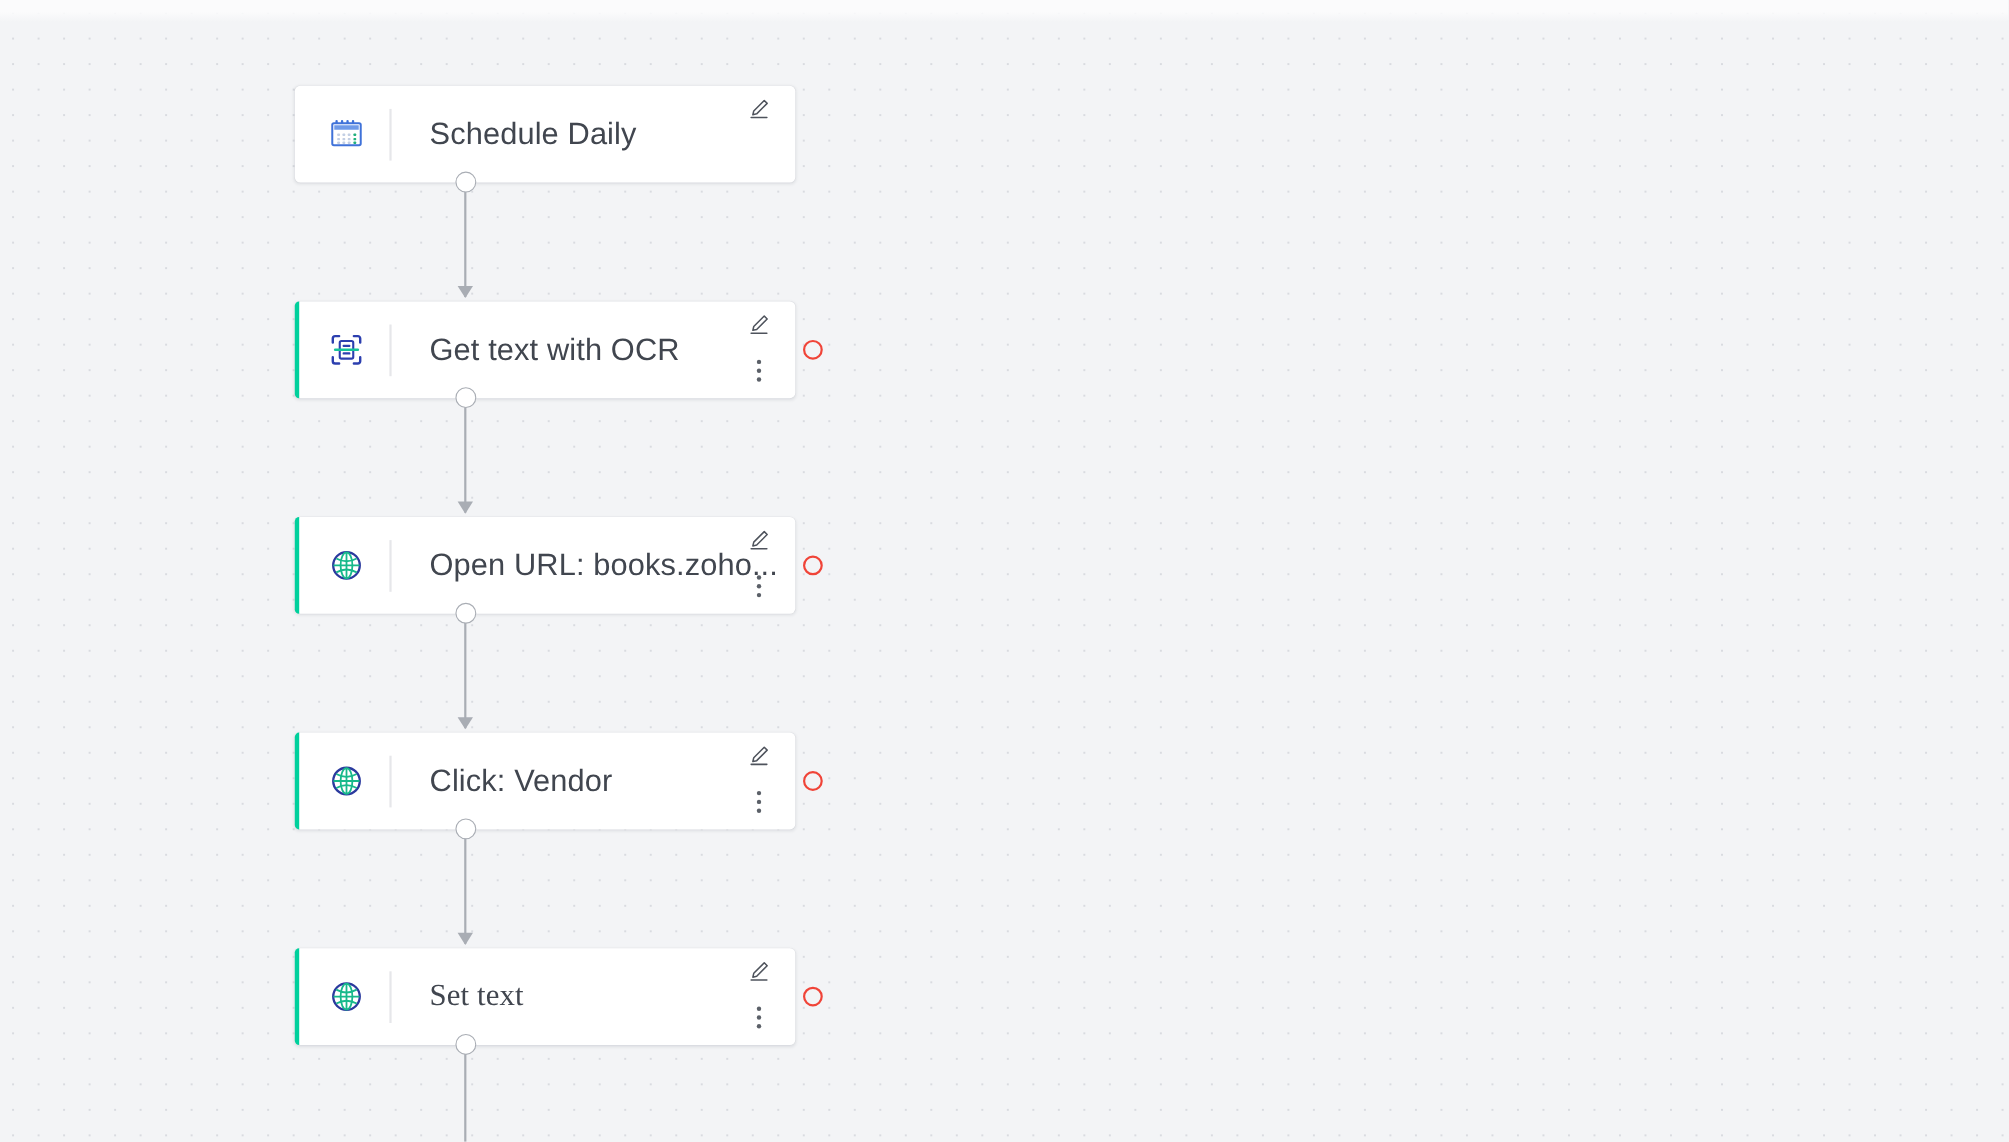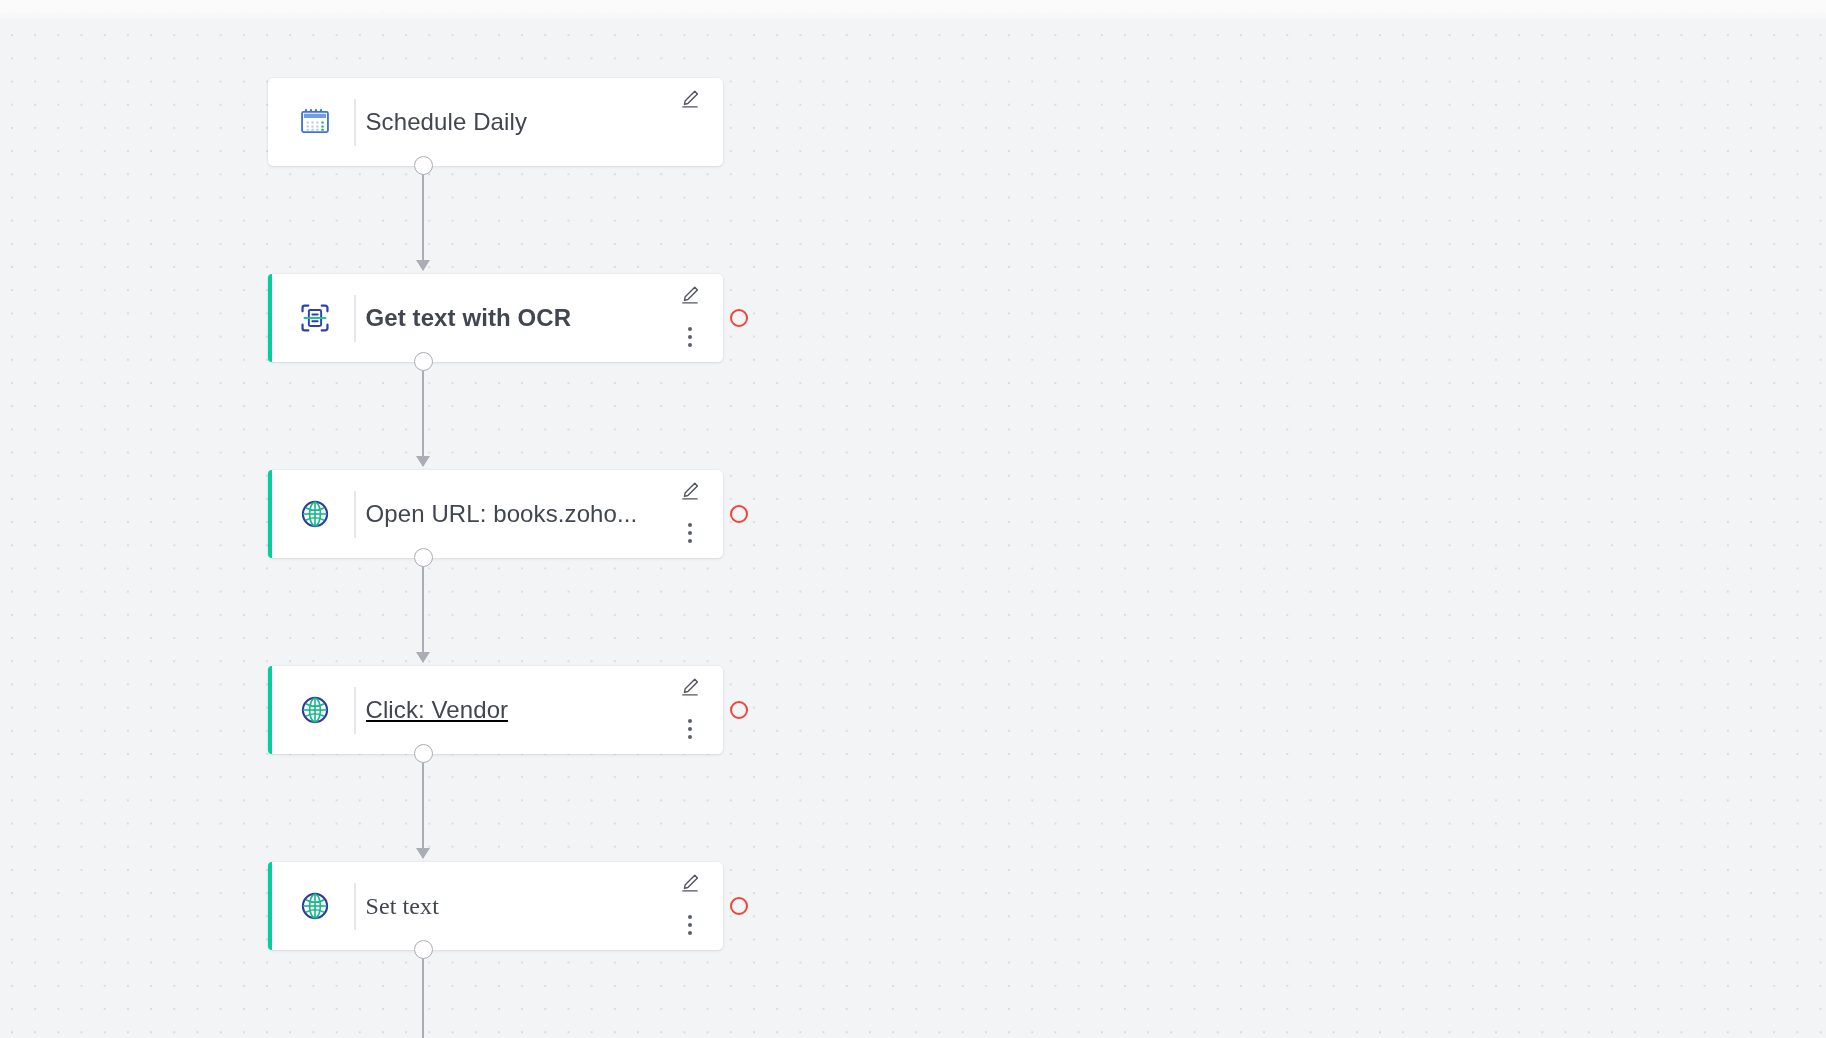--- a/index.html
+++ b/index.html
@@ -64,22 +64,22 @@
     justify-content: center;
   }
   .node-divider {
     width: 1.5px;
     height: 47px;
     background: #e6e7ea;
     margin-left: 16px;
     flex: 0 0 1.5px;
   }
   .node-label {
-    margin-left: 10px;
-    font-size: 24px;
+    margin-left: 35px;
+    font-size: 28px;
     color: #41464f;
     letter-spacing: 0.1px;
     white-space: nowrap;
     overflow: hidden;
   }
 
   
   .node-edit {
     position: absolute;
     right: 22px;
@@ -209,21 +209,21 @@
         </svg>
       </span>
       <div class="node-divider"></div>
       <div class="node-label">Schedule Daily</div>
       <div class="node-edit" title="Edit"><svg viewBox="0 0 24 24" width="22" height="22">
           <path d="M17.2 3.6 l2.9 2.9 -10.4 10.4 -3.8 0.9 0.9 -3.8 z" fill="none" stroke="#4e535c" stroke-width="1.5" stroke-linejoin="round"></path>
           <line x1="4.2" y1="20.6" x2="19.8" y2="20.6" stroke="#4e535c" stroke-width="1.5" stroke-linecap="round"></line>
         </svg></div>
       <div class="node-port-out" title="On success"></div>
     </div>
-    <div class="node" style="left: 268px; top: 274px; font-weight: bold;">
+    <div class="node" style="left: 268px; top: 274px;">
       <div class="node-accent"></div>
       <span class="node-icon">
         <svg viewBox="0 0 48 48" width="46" height="46">
           <path d="M11 17 V13.2 A2.2 2.2 0 0 1 13.2 11 H17" fill="none" stroke="#2c3faf" stroke-width="2.3" stroke-linecap="round"></path>
           <path d="M31 11 H34.8 A2.2 2.2 0 0 1 37 13.2 V17" fill="none" stroke="#2c3faf" stroke-width="2.3" stroke-linecap="round"></path>
           <path d="M37 31 V34.8 A2.2 2.2 0 0 1 34.8 37 H31" fill="none" stroke="#2c3faf" stroke-width="2.3" stroke-linecap="round"></path>
           <path d="M17 37 H13.2 A2.2 2.2 0 0 1 11 34.8 V31" fill="none" stroke="#2c3faf" stroke-width="2.3" stroke-linecap="round"></path>
           <rect x="17.6" y="15.6" width="12.8" height="16.8" rx="1.6" fill="#ffffff" stroke="#2c3faf" stroke-width="2"></rect>
           <rect x="20.3" y="19.2" width="7.4" height="2.1" rx="0.8" fill="#2c3faf"></rect>
           <rect x="20.3" y="26.4" width="7.4" height="2.1" rx="0.8" fill="#2c3faf"></rect>
@@ -263,21 +263,21 @@
           <line x1="4.2" y1="20.6" x2="19.8" y2="20.6" stroke="#4e535c" stroke-width="1.5" stroke-linecap="round"></line>
         </svg></div>
       <div class="node-menu" title="More options">
         <span></span>
         <span></span>
         <span></span>
       </div>
       <div class="node-port-error" title="On failure"></div>
       <div class="node-port-out" title="On success"></div>
     </div>
-    <div class="node" style="left: 268px; top: 666px; text-decoration: underline;">
+    <div class="node" style="left: 268px; top: 666px;">
       <div class="node-accent"></div>
       <span class="node-icon">
         <svg viewBox="0 0 48 48" width="46" height="46">
           <circle cx="24" cy="24" r="12.6" fill="#ffffff" stroke="#2b3a9e" stroke-width="2.2"></circle>
           <ellipse cx="24" cy="24" rx="5.6" ry="12.3" fill="none" stroke="#17b98b" stroke-width="1.7"></ellipse>
           <line x1="24" y1="11.6" x2="24" y2="36.4" fill="none" stroke="#17b98b" stroke-width="1.7"></line>
           <line x1="11.6" y1="24" x2="36.4" y2="24" fill="none" stroke="#17b98b" stroke-width="1.7"></line>
           <path d="M14.3 17.4 a20 20 0 0 0 19.4 0" fill="none" stroke="#17b98b" stroke-width="1.7"></path>
           <path d="M14.3 30.6 a20 20 0 0 1 19.4 0" fill="none" stroke="#17b98b" stroke-width="1.7"></path>
         </svg>

